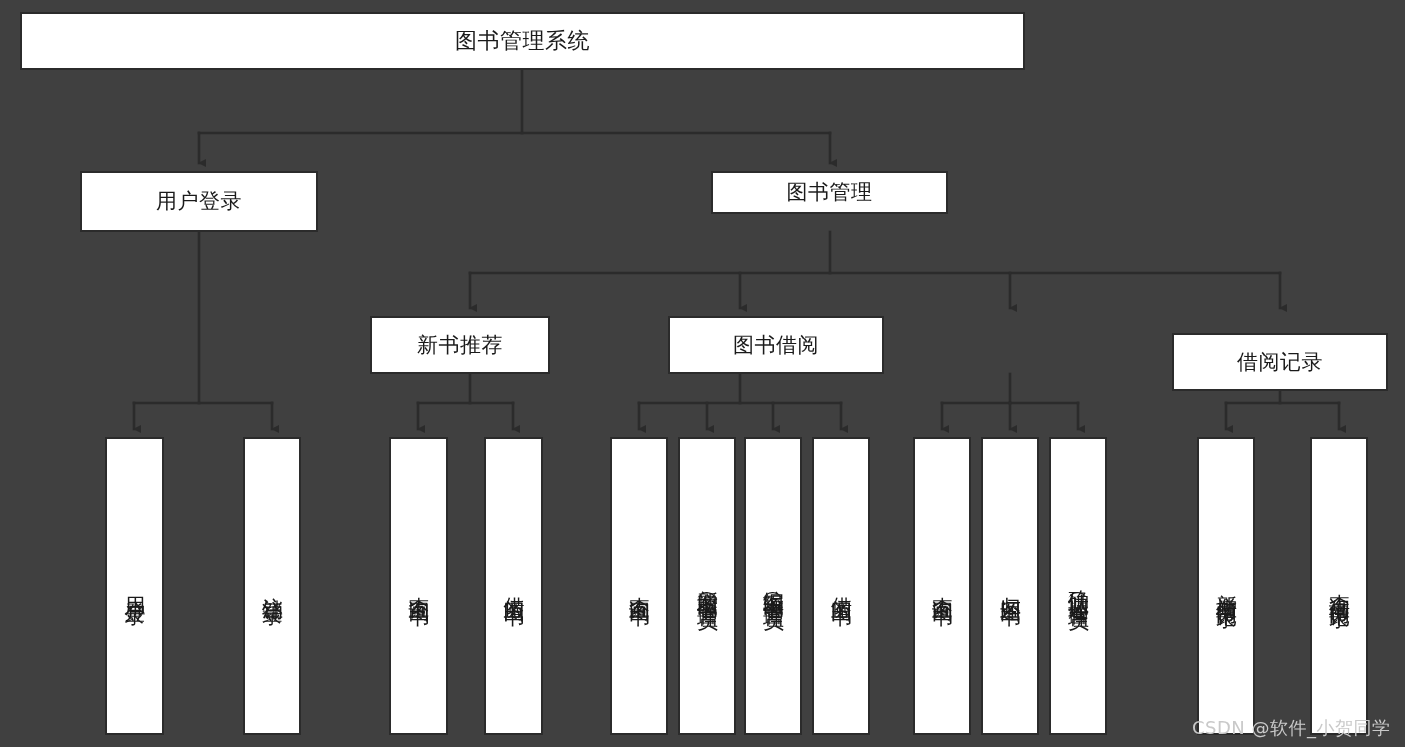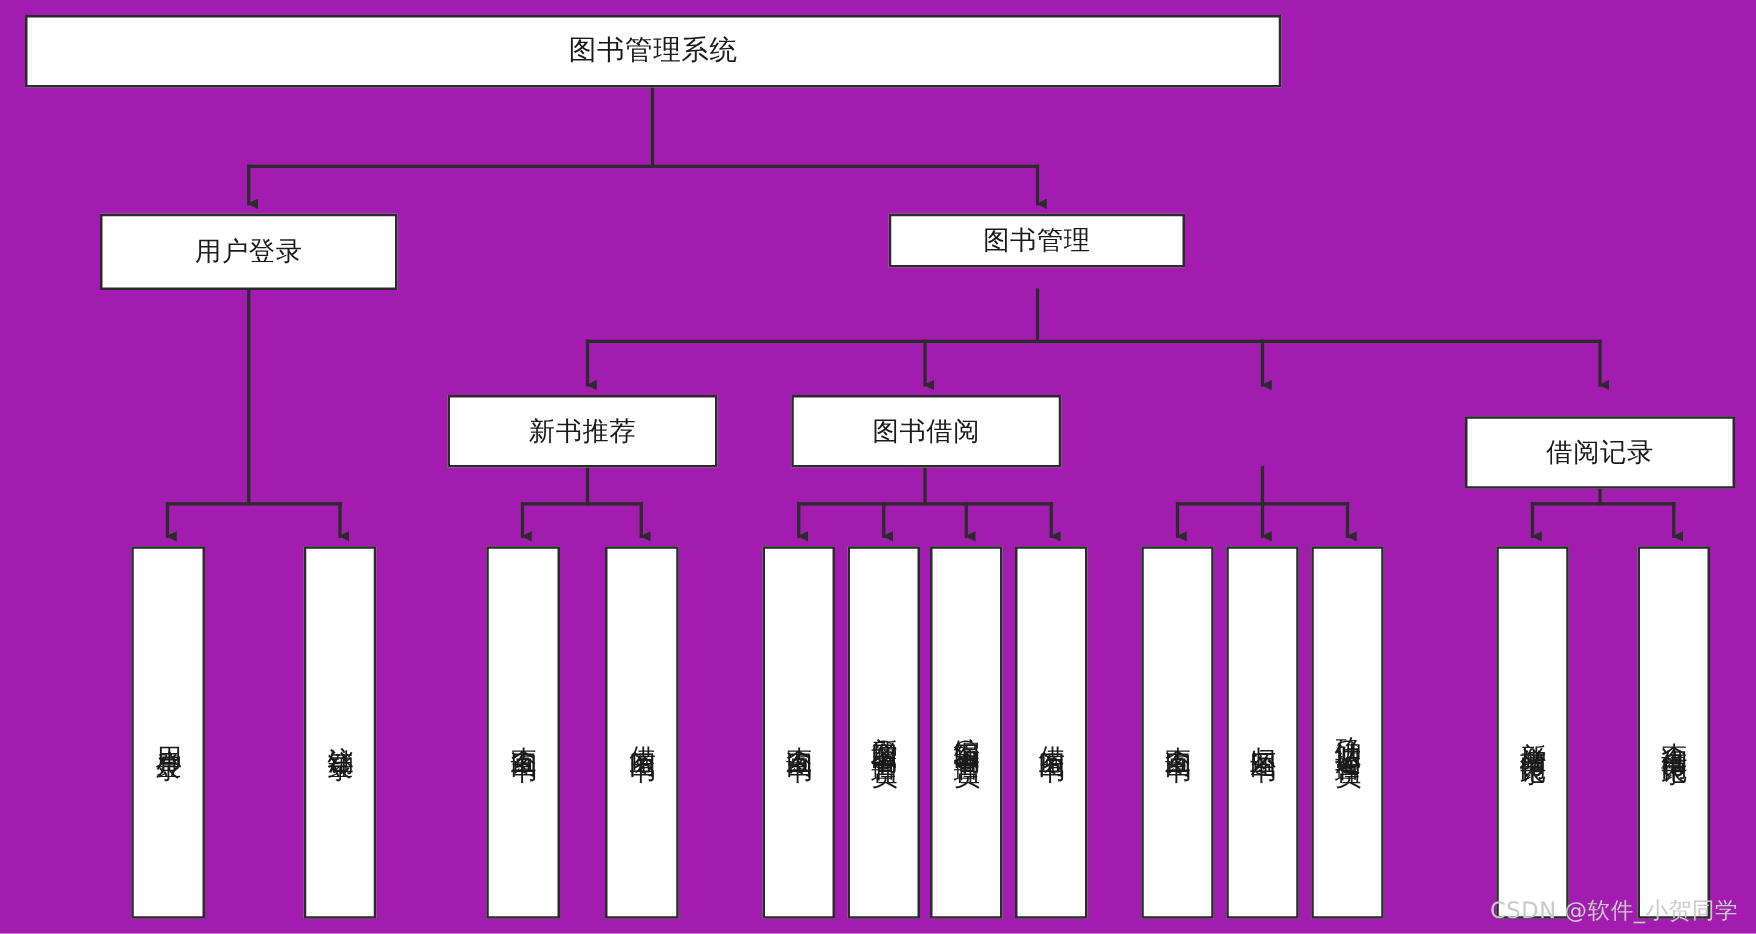--- a/index.html
+++ b/index.html
@@ -7,21 +7,21 @@
     padding: 0;
     background: #ffffff;
   }
   body {
     font-family: "DejaVu Sans", "Liberation Sans", sans-serif;
   }
   #canvas {
     position: relative;
     width: 1405px;
     height: 747px;
-    background: #a21caf;
+    background: #404040;
     overflow: hidden;
   }
   svg.edges {
     position: absolute;
     left: 0;
     top: 0;
     width: 1405px;
     height: 747px;
   }
   .node {
@@ -129,24 +129,24 @@
     <span class="label">图书管理系统</span>
   </div>
 
   <div class="node horiz" style="left:80px; top:171px; width:238px; height:61px;">
     <span class="label">用户登录</span>
   </div>
   <div class="node horiz" style="left:711px; top:171px; width:237px; height:43px;">
     <span class="label">图书管理</span>
   </div>
 
-  <div class="node horiz" style="left:358px; top:316px; width:216px; height:58px;">
+  <div class="node horiz" style="left:370px; top:316px; width:180px; height:58px;">
     <span class="label">新书推荐</span>
   </div>
-  <div class="node horiz" style="left:633px; top:316px; width:216px; height:58px;">
+  <div class="node horiz" style="left:668px; top:316px; width:216px; height:58px;">
     <span class="label">图书借阅</span>
   </div>
   <div class="node horiz" style="left:1172px; top:333px; width:216px; height:58px;">
     <span class="label">借阅记录</span>
   </div>
 
   <div class="node vert" style="left:105px; top:437px; width:59px; height:298px;">
     <span class="label">用户登录</span>
   </div>
   <div class="node vert" style="left:243px; top:437px; width:58px; height:298px;">

